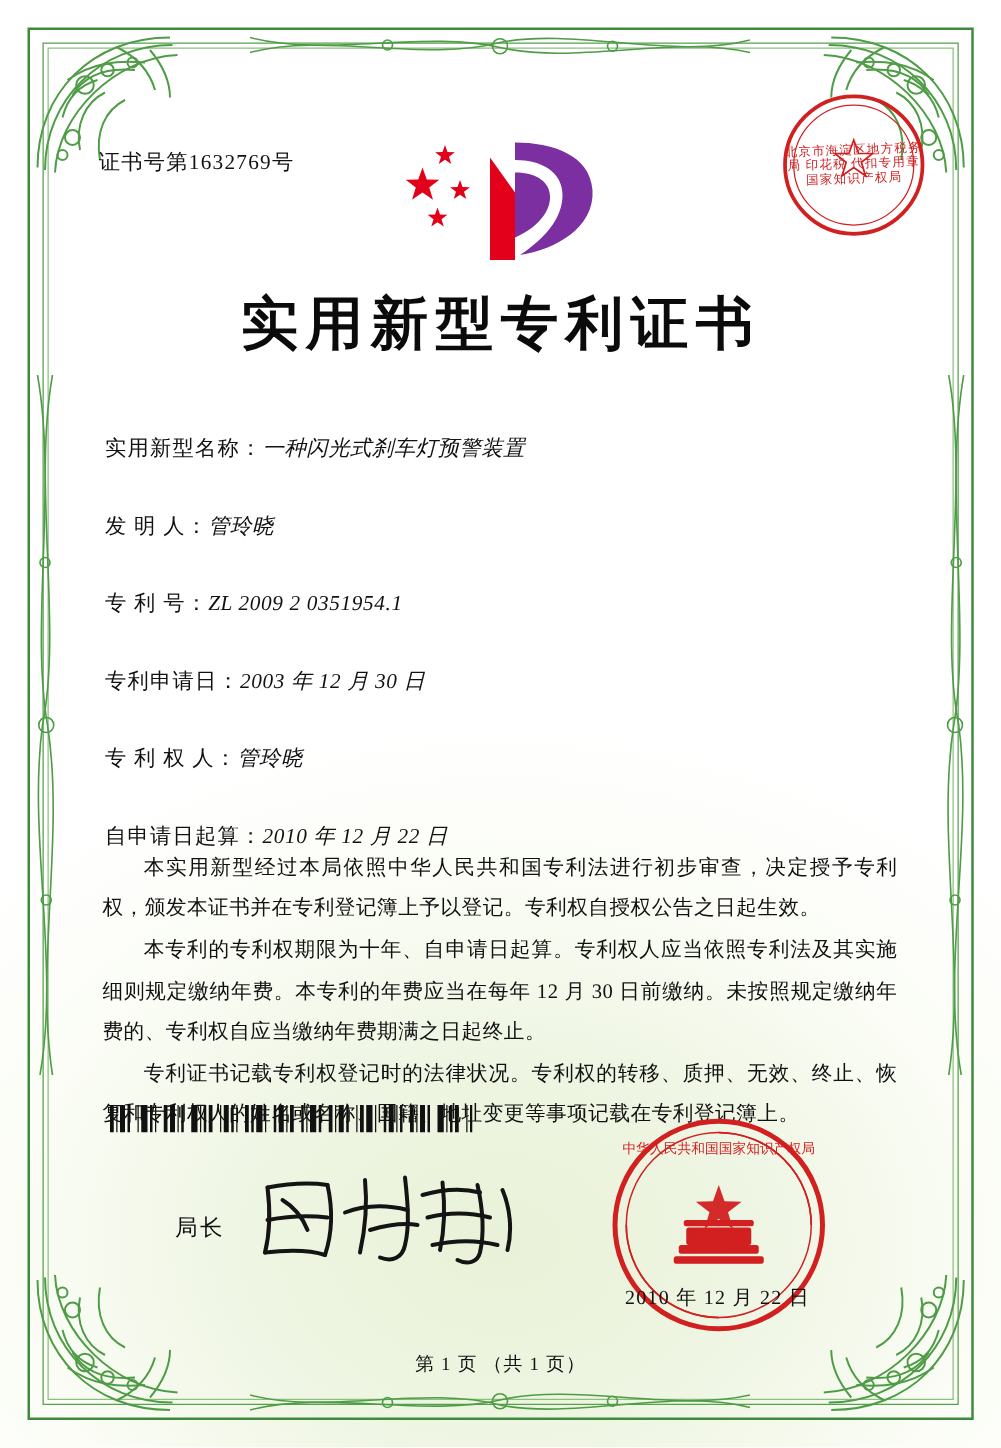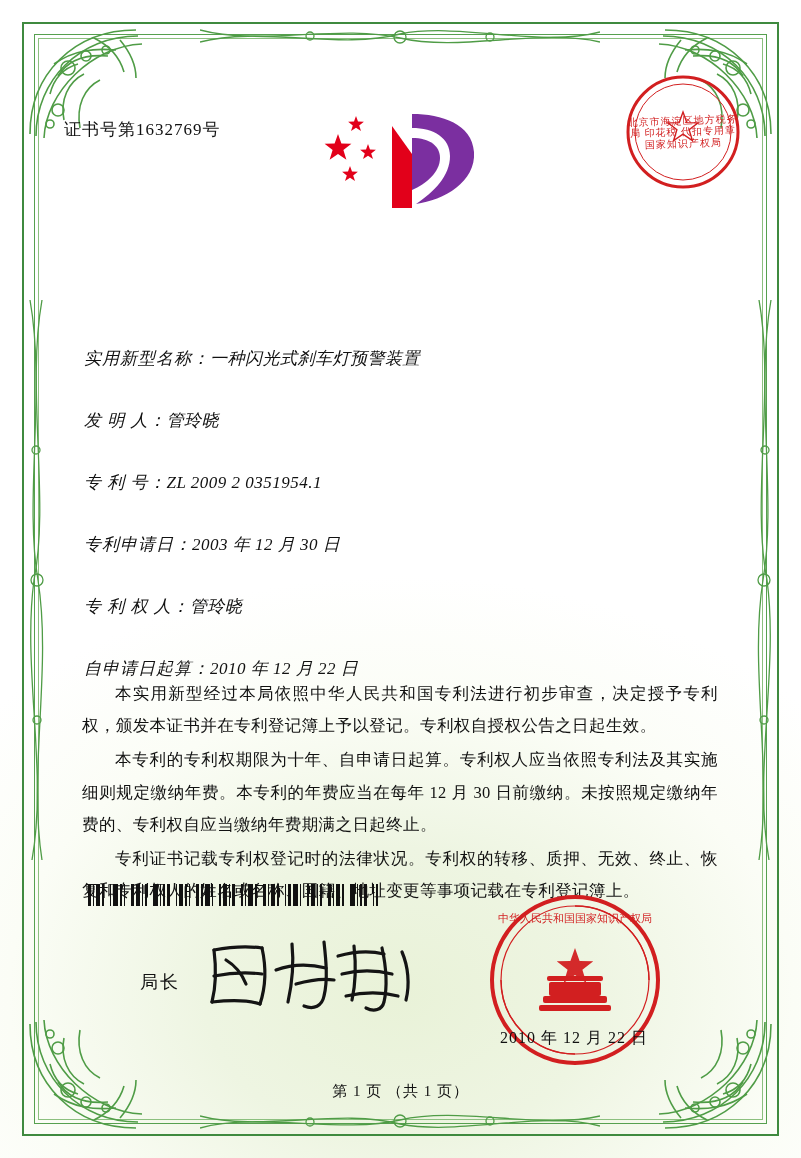--- a/index.html
+++ b/index.html
@@ -52,21 +52,21 @@
     pointer-events: none;
   }
   .edge-top { left: 200px; top: 22px; width: 400px; height: 34px; }
   .edge-bottom { left: 200px; bottom: 22px; width: 400px; height: 34px; transform: scaleY(-1); }
   .edge-left { left: 22px; top: 300px; width: 34px; height: 560px; }
   .edge-right { right: 22px; top: 300px; width: 34px; height: 560px; transform: scaleX(-1); }
 
   
   .cert-no {
     position: absolute;
-    left: 64px;
+    left: 79px;
     top: 118px;
     font-size: 17px;
     letter-spacing: 1px;
     color: #111;
     white-space: nowrap;
   }
 
   .logo {
     position: absolute;
     left: 322px;
@@ -121,21 +121,20 @@
     display: flex;
     align-items: baseline;
     font-size: 17px;
     color: #111;
     margin-bottom: 40px;
     line-height: 1.3;
   }
   .field-label {
     white-space: pre;
     letter-spacing: 1px;
-    font-style: italic;
   }
   .field-value {
     letter-spacing: 0.5px;
     font-style: italic;
   }
 
   
   .body-text {
     position: absolute;
     left: 82px;
@@ -354,20 +353,21 @@
 
   <div class="seal-top">
     <svg viewBox="0 0 120 120" style="position:absolute;inset:0;">
       <circle cx="60" cy="60" r="55" fill="none" stroke="#d21f20" stroke-width="3"></circle>
       <circle cx="60" cy="60" r="48" fill="none" stroke="#d21f20" stroke-width="1"></circle>
       <path d="M60 40 l3.8 10.6 11.2 .3 -8.9 6.9 3.3 10.8 -9.4-6.5 -9.4 6.5 3.3-10.8 -8.9-6.9 11.2-.3z" fill="none" stroke="#d21f20" stroke-width="1.4"></path>
     </svg>
     <div class="seal-text">北京市海淀区地方税务局  印花税  代扣专用章  国家知识产权局</div>
   </div>
 
+  <div class="title">实用新型专利证书</div>
 
   <div class="fields">
     <div class="field-row">
       <span class="field-label">实用新型名称：</span>
       <span class="field-value">一种闪光式刹车灯预警装置</span>
     </div>
     <div class="field-row">
       <span class="field-label">发 明 人：</span>
       <span class="field-value">管玲晓</span>
     </div>

